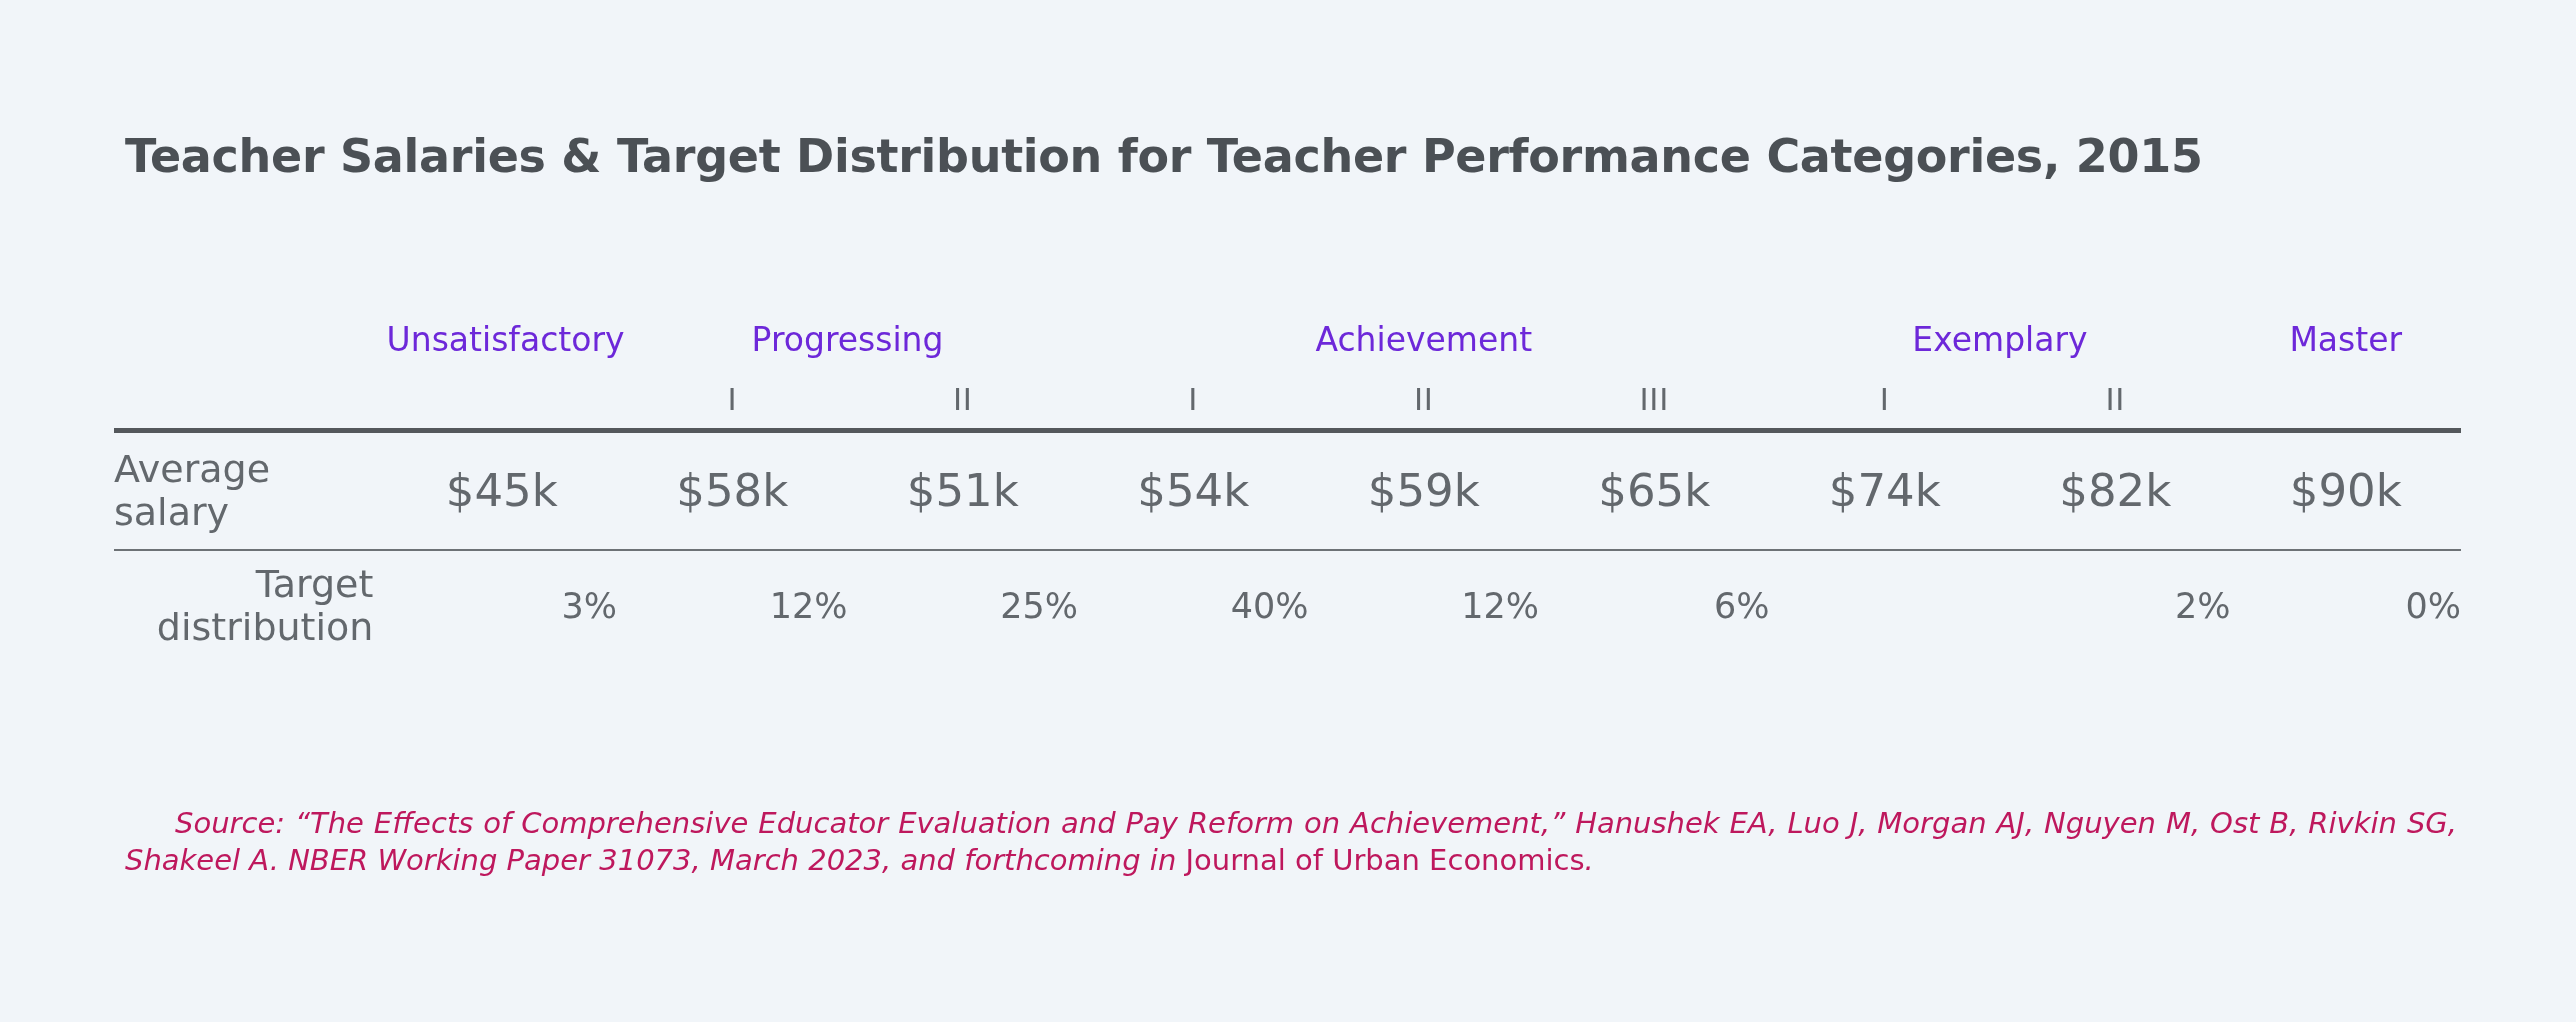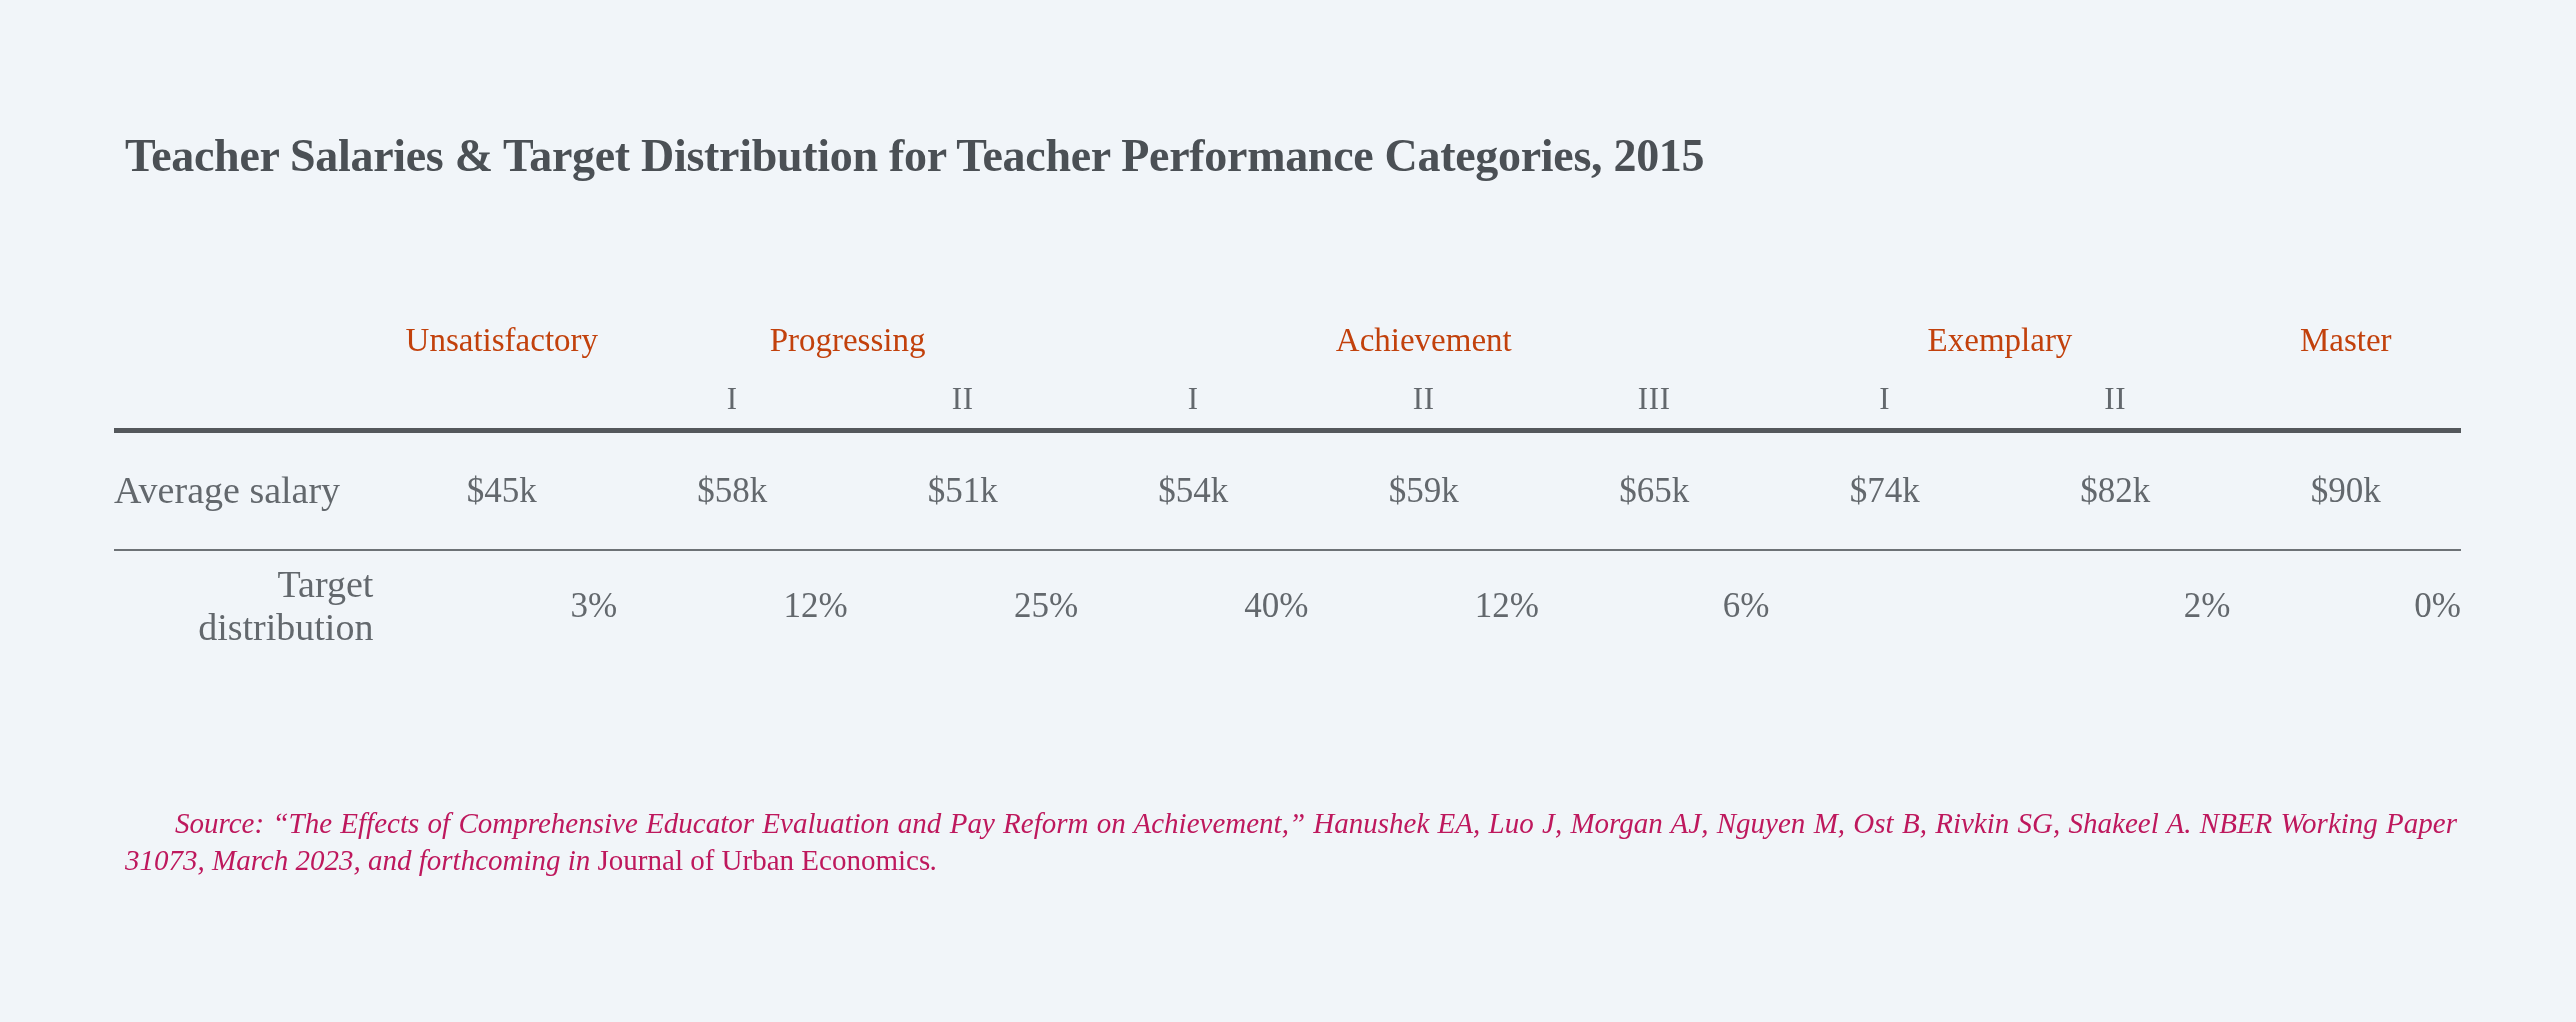--- a/index.html
+++ b/index.html
@@ -12,21 +12,20 @@
     background: #f1f5f9;
     font-family: "DejaVu Sans", sans-serif;
     overflow: hidden;
   }
   .page {
     position: relative;
     width: 2388px;
     height: 1023px;
     background: #f1f5f9;
     box-sizing: border-box;
-    font-family: Liberation Serif, serif;
   }
 
   
   .title {
     position: absolute;
     left: 125px;
     top: 129px;
     font-size: 46px;
     font-weight: bold;
     color: #4b5055;
@@ -56,21 +55,21 @@
     color: #63686d;
     font-weight: normal;
     vertical-align: middle;
   }
 
   
   .hdr-cat {
     height: 50px;
     font-size: 33px;
     text-align: center;
-    color: #c2410c;
+    color: #6d28d9;
     white-space: nowrap;
     padding-bottom: 4.4px;
     vertical-align: bottom;
   }
   
   .hdr-num {
     height: 54px;
     font-size: 31px;
     text-align: center;
     color: #63686d;
@@ -92,21 +91,21 @@
 
   .row-label {
     font-size: 38px;
     color: #63686d;
     text-align: left;
     line-height: 1.12;
     padding-left: 0px;
     padding-right: 13.2px;
   }
   .cell-val {
-    font-size: 35px;
+    font-size: 45px;
     color: #63686d;
     text-align: center;
     white-space: nowrap;
   }
   .cell-pct {
     font-size: 35px;
     color: #63686d;
     text-align: center;
     white-space: nowrap;
   }

